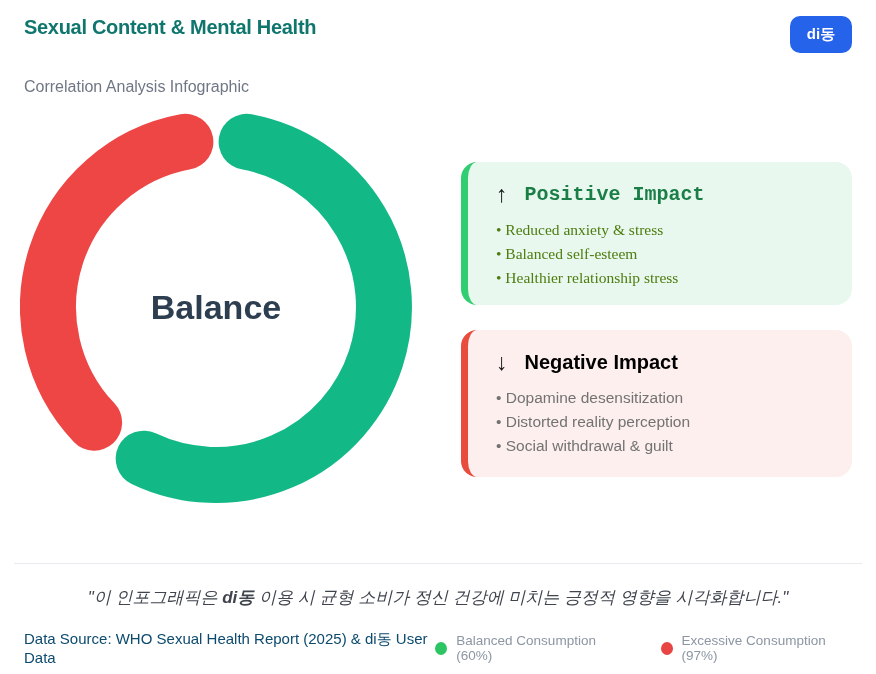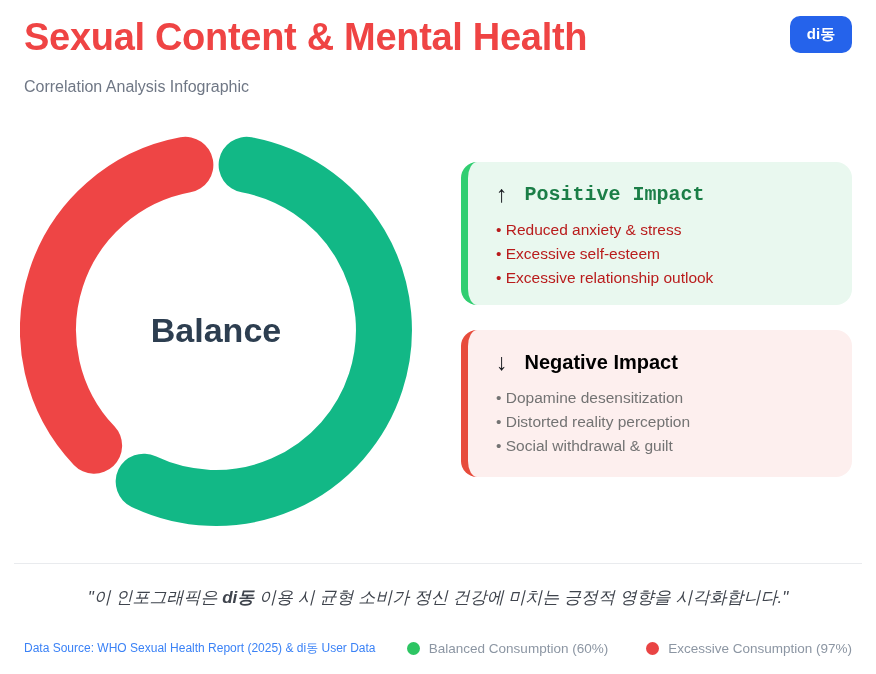--- a/index.html
+++ b/index.html
@@ -3,34 +3,34 @@
 <meta charset="utf-8">
 <style>
   * { margin:0; padding:0; box-sizing:border-box; }
   html,body { background:#ffffff; }
   .page {
     position:relative; width:876px; height:674px; background:#ffffff;
     font-family:"Liberation Sans","DejaVu Sans",sans-serif; overflow:hidden;
   }
   .page-title {
     position:absolute; left:24px; top:16px;
-    font-size:38px; font-weight:700; color:#ef4444; letter-spacing:-0.3px;
+    font-size:20px; font-weight:700; color:#0f766e; letter-spacing:-0.3px;
   }
   .page-subtitle {
     position:absolute; left:24px; top:78px;
     font-size:16px; color:#6f7785;
   }
   .brand-button {
     position:absolute; right:24px; top:16px; width:62px; height:37px;
     background:#2563eb; border:none; border-radius:10px;
     color:#ffffff; font-weight:700; font-size:15px;
     display:flex; align-items:center; justify-content:center; cursor:pointer;
     font-family:inherit;
   }
-  .donut-wrap { position:absolute; left:20px; top:134px; width:392px; height:392px; }
+  .donut-wrap { position:absolute; left:20px; top:111px; width:392px; height:392px; }
   .donut-wrap svg { display:block; width:392px; height:392px; }
   .donut-center-label {
     font-size:34px; font-weight:700; fill:#2d3e50;
     font-family:"Liberation Sans","DejaVu Sans",sans-serif;
   }
   .impact-card {
     position:absolute; left:461px; width:391px;
     border-radius:16px; padding:21px 20px 16px 28px;
   }
   .impact-card.positive {
@@ -40,35 +40,35 @@
     top:330px; height:147px; background:#fdefee; border-left:7px solid #e74c3c;
   }
   .card-header { display:flex; align-items:center; gap:17px; }
   .card-arrow { font-size:23px; line-height:1; color:#15171c; }
   .card-title { font-size:20px; font-weight:700; }
   .positive .card-title { color:#1b7e47;font-family:Liberation Mono, monospace; }
   .negative .card-title { color:#000000; }
   .card-list { margin-top:12px; }
   .card-item { font-size:15.5px; line-height:24px; }
   .card-item::before { content:"• "; }
-  .positive .card-item { color:#b91c1c; }
+  .positive .card-item { color:#4d7c0f;font-family:Liberation Serif, serif; }
   .negative .card-item { color:#737373; }
   .divider {
     position:absolute; left:14px; right:14px; top:563px; height:1px; background:#e9ebee;
   }
   .quote {
     position:absolute; left:0; right:0; top:586px; text-align:center;
     font-style:italic; font-size:17px; color:#3f444d; font-weight:500;
   }
   .quote b { font-weight:700; }
   .footer {
     position:absolute; left:24px; right:24px; top:636px; height:24px;
     display:flex; justify-content:space-between; align-items:center;
   }
-  .footer-source { font-size:12px; color:#3b82f6; }
+  .footer-source { font-size:15px; color:#0c4a6e; }
   .legend { display:flex; align-items:center; gap:38px; }
   .legend-item { display:flex; align-items:center; gap:9px; }
   .legend-dot { width:13px; height:13px; border-radius:50%; }
   .legend-dot.green { background:#2dc563; }
   .legend-dot.red { background:#e94444; }
   .legend-label { font-size:13.5px; color:#8c96a3; }
 </style>
 </head>
 <body>
 
@@ -86,22 +86,22 @@
     </svg>
   </div>
 
   <div class="impact-card positive">
     <div class="card-header">
       <span class="card-arrow">↑</span>
       <span class="card-title">Positive Impact</span>
     </div>
     <div class="card-list">
       <div class="card-item">Reduced anxiety &amp; stress</div>
-      <div class="card-item">Excessive self-esteem</div>
-      <div class="card-item">Excessive relationship outlook</div>
+      <div class="card-item">Balanced self-esteem</div>
+      <div class="card-item">Healthier relationship stress</div>
     </div>
   </div>
 
   <div class="impact-card negative">
     <div class="card-header">
       <span class="card-arrow">↓</span>
       <span class="card-title">Negative Impact</span>
     </div>
     <div class="card-list">
       <div class="card-item">Dopamine desensitization</div>

